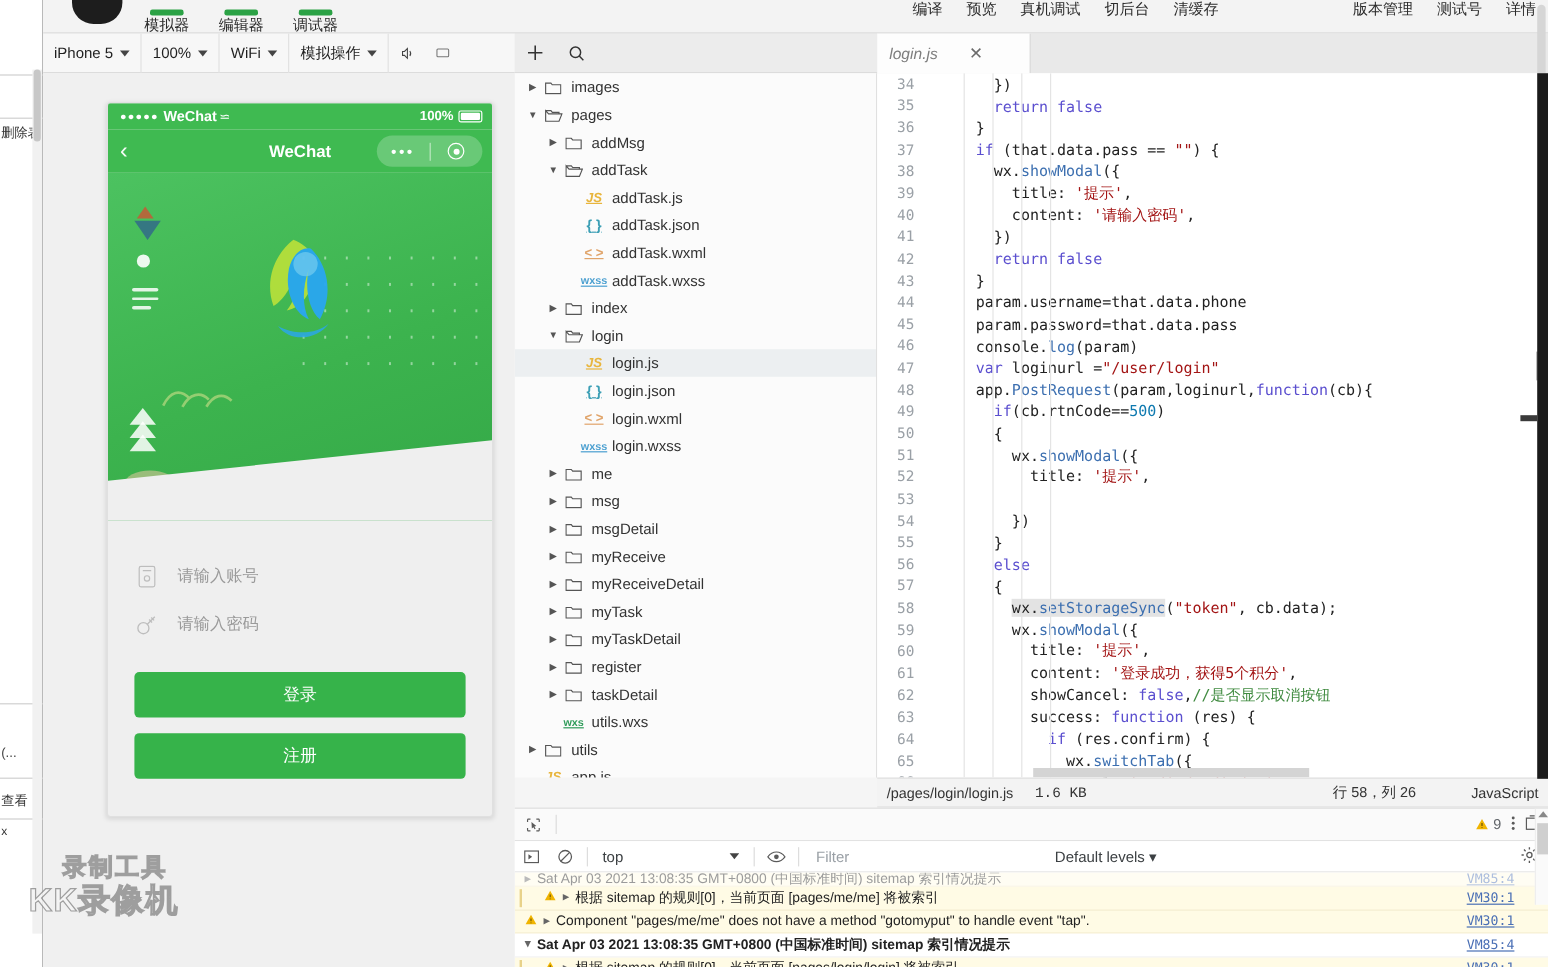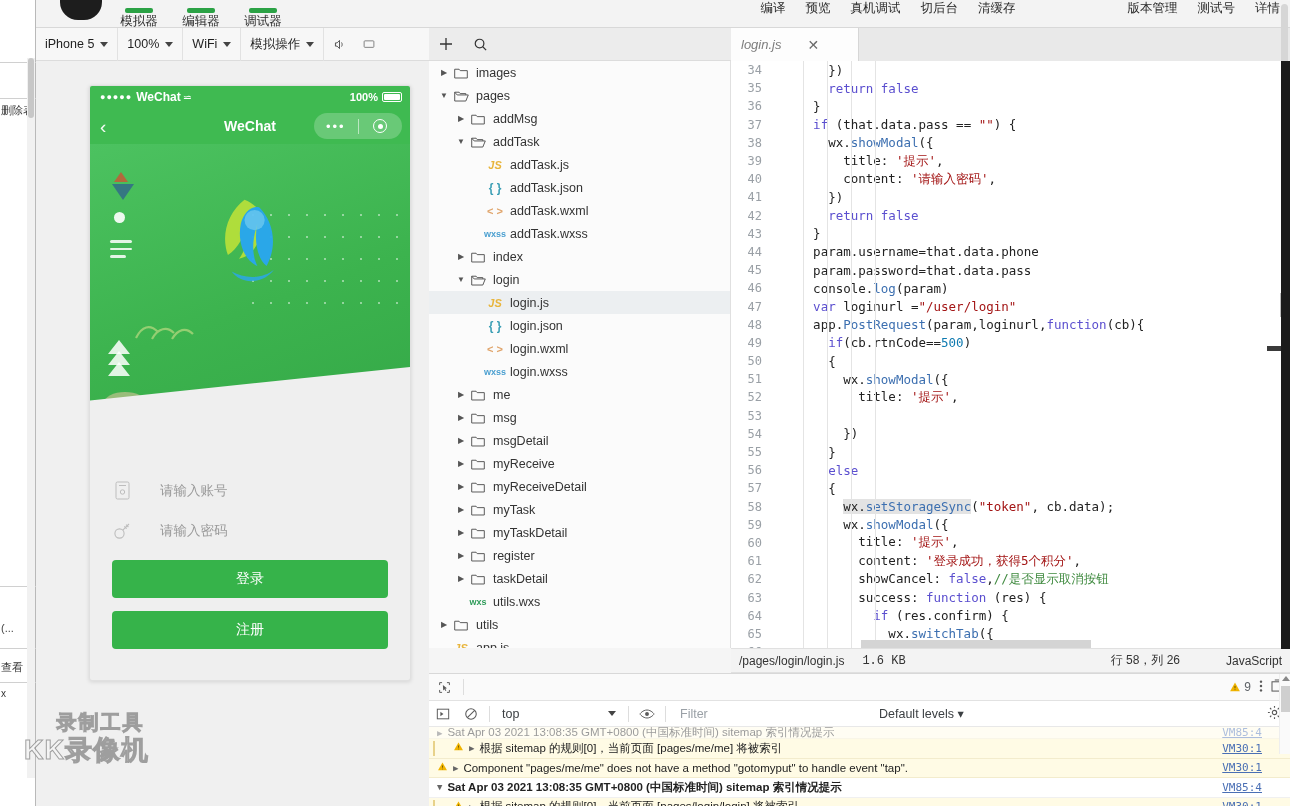--- a/index.html
+++ b/index.html
@@ -85,32 +85,32 @@
   .deco-tri{position:absolute;left:22px;top:40px;width:0;height:0;border-left:11px solid transparent;border-right:11px solid transparent;border-top:16px solid #2f5f8f;opacity:.75;}
   .deco-tri2{position:absolute;left:24px;top:28px;width:0;height:0;border-left:7px solid transparent;border-right:7px solid transparent;border-bottom:10px solid #e0452f;opacity:.7;}
   .deco-circ{position:absolute;left:24px;top:68px;width:11px;height:11px;background:#fff;border-radius:50%;opacity:.9;}
   .deco-bars{position:absolute;left:20px;top:96px;}
   .deco-bars i{display:block;height:2.5px;background:#fff;opacity:.85;margin-bottom:5px;border-radius:2px;}
   .deco-arrows{position:absolute;left:18px;top:196px;}
   .deco-arrows i{display:block;width:0;height:0;border-left:11px solid transparent;border-right:11px solid transparent;border-bottom:14px solid #fff;opacity:.85;margin-bottom:-3px;}
   .deco-grass{position:absolute;left:44px;top:174px;width:84px;height:22px;opacity:.8;}
   .deco-bush{position:absolute;left:14px;top:248px;width:42px;height:22px;background:#d9c49a;opacity:.6;border-radius:50% 50% 0 0;}
   .ph-form{background:#efefef;padding:26px 22px 0 22px;}
-  .fld{display:flex;align-items:flex-end;gap:28px;height:40px;color:#9a9a9a;font-size:13.5px;}
+  .fld{display:flex;align-items:center;gap:16px;height:40px;color:#9a9a9a;font-size:13.5px;}
   .fld .ico{width:20px;display:flex;justify-content:center;color:#b0b0b0;}
   .btn-wrap{padding:20px 22px 0 22px;}
   .gbtn{height:38px;background:#36b34a;border-radius:4px;color:#fff;display:flex;align-items:center;justify-content:center;font-size:14px;margin-bottom:13px;cursor:pointer;}
 
   
   .tree{position:absolute;left:393px;top:61px;width:302px;height:587px;background:#fbfbfb;border-right:1px solid #e0e0e0;overflow:hidden;}
   .trow{height:23px;display:flex;align-items:center;font-size:12.5px;color:#333;cursor:pointer;white-space:nowrap;}
   .trow.sel{background:#eceff1;}
   .tw{width:14px;display:flex;align-items:center;justify-content:center;font-size:8px;color:#555;}
   .ficon{width:20px;display:flex;align-items:center;justify-content:center;margin-right:5px;}
-  .ext{font-size:9.5px;font-weight:700;}
+  .ext{font-size:9.5px;font-weight:700;text-decoration:underline;}
   .ext.js{color:#e8b53c;font-size:11px;font-style:italic;}
   .ext.json{color:#3c9fb5;font-size:12px;}
   .ext.wxml{color:#e0a46a;font-size:11px;}
   .ext.wxss{color:#4a9fd0;font-size:9px;}
   .ext.wxs{color:#2f9c5a;font-size:9px;}
   .tree-scroll{position:absolute;right:2px;top:4px;width:7px;height:580px;}
   .tree-scroll i{position:absolute;left:0;top:0;width:7px;height:490px;background:#d6d6d6;border-radius:4px;display:block;}
 
   
   .editor{position:absolute;left:695px;top:61px;width:559px;height:587px;background:#fff;overflow:hidden;
@@ -160,21 +160,21 @@
   .logs-scroll{position:absolute;right:0;top:0;width:11px;height:80px;background:#fafafa;border-left:1px solid #eee;}
   .logs-scroll .up{position:absolute;top:2px;left:2px;width:0;height:0;border-left:4px solid transparent;border-right:4px solid transparent;border-bottom:5px solid #888;}
   .logs-scroll i{position:absolute;left:1px;top:12px;width:9px;height:26px;background:#cfcfcf;}
 
   
   .rightblack{position:absolute;right:0;top:61px;width:9px;height:588px;background:#1b1b1b;z-index:5;}
   .rb-mark{position:absolute;right:9px;top:346px;width:14px;height:5px;background:#3a3a3a;z-index:6;}
 
   
   .wm{position:absolute;left:24px;bottom:38px;z-index:9;pointer-events:none;opacity:.82;}
-  .wm .l1{font-size:20px;font-weight:700;color:#f2f2f2;-webkit-text-stroke:1px #8d8d8d;letter-spacing:2px;margin-left:28px;text-align:center;}
+  .wm .l1{font-size:20px;font-weight:700;color:#f2f2f2;-webkit-text-stroke:1px #8d8d8d;letter-spacing:2px;margin-left:28px;}
   .wm .l2{font-size:27px;font-weight:700;color:#f5f5f5;-webkit-text-stroke:1px #8d8d8d;letter-spacing:1px;margin-top:-4px;}
 </style>
 </head>
 <body>
 
 <div class="bg-window">
   <div class="bg-strip bg-l1"></div>
   <div class="bg-strip bg-l2"></div>
   <div class="bg-strip bg-t1">删除表</div>
   <div class="bg-strip bg-l3"></div>

